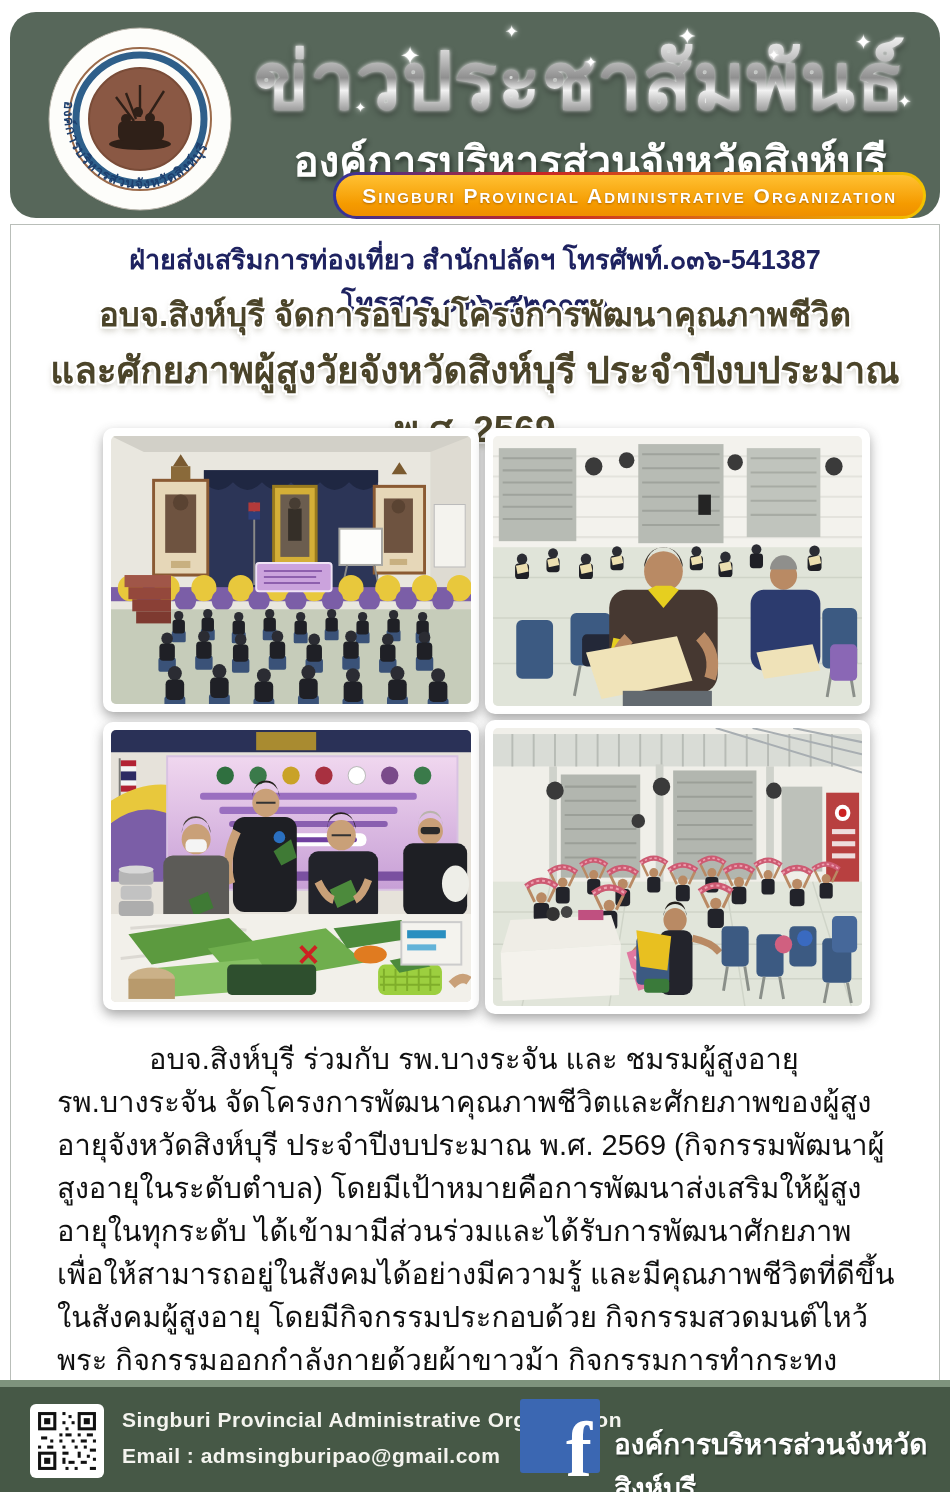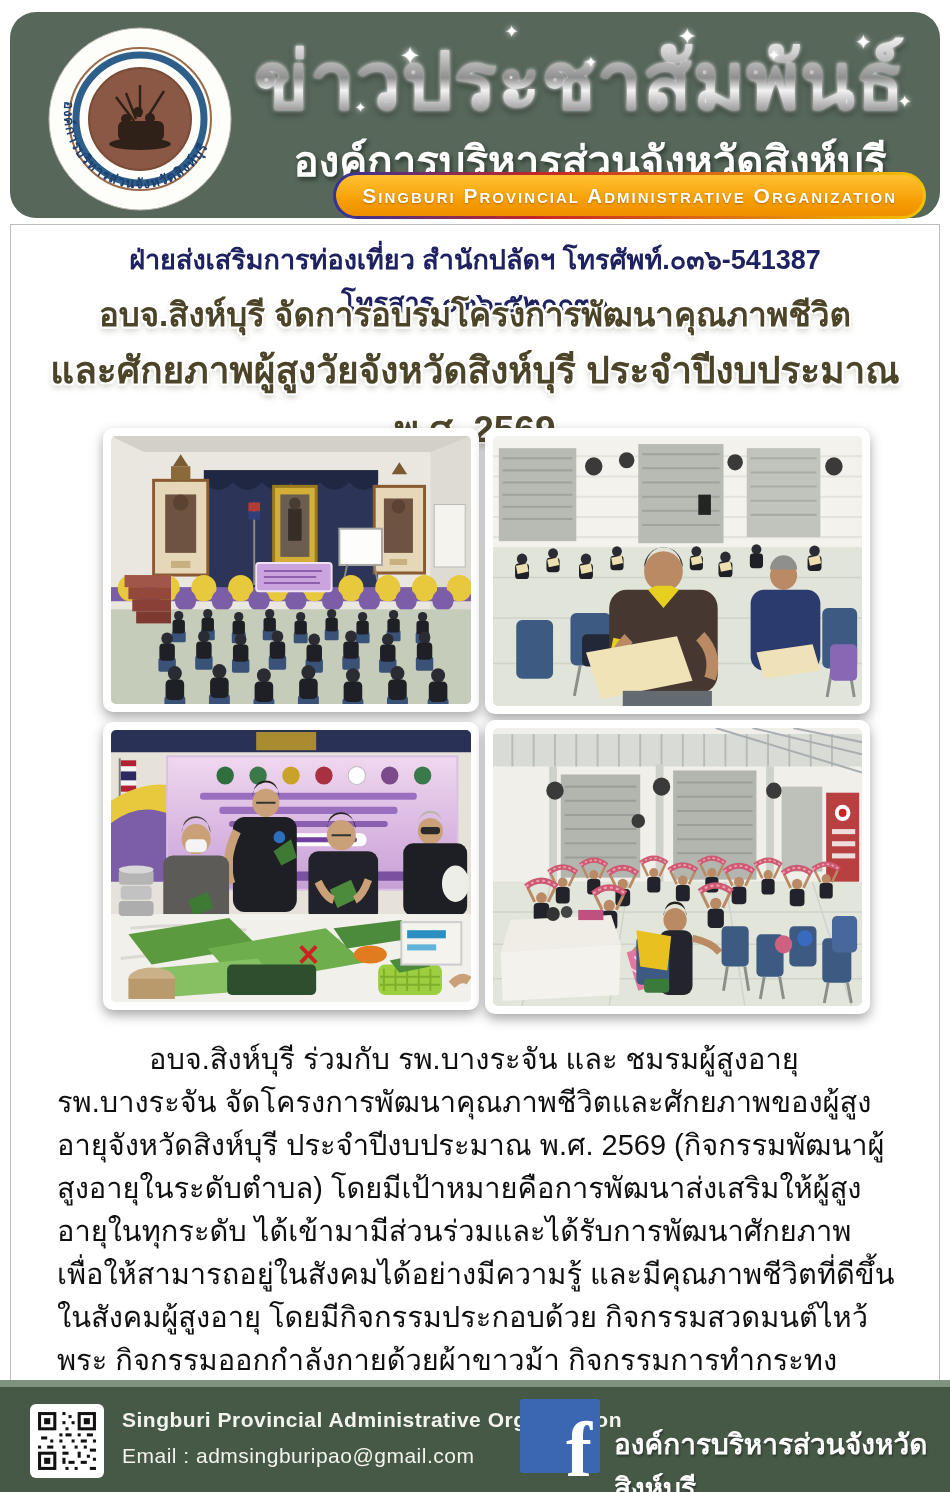--- a/index.html
+++ b/index.html
@@ -46,21 +46,21 @@
   .pc4{left:485px;top:720px;width:385px;height:294px;}
 
   
   .article{left:57px;top:1038px;width:838px;font-size:29px;line-height:43px;color:#101010;
            text-indent:92px;text-align:left;word-break:break-word;}
 
   
   .footer-band{left:0;top:1380px;width:950px;height:112px;background:#465846;border-top:7px solid #7e937d;box-sizing:content-box;}
   .qr-box{left:30px;top:1404px;width:74px;height:74px;background:#ffffff;border-radius:6px;padding:5px;box-sizing:border-box;}
   .ft-org{left:122px;top:1408px;font-size:21px;letter-spacing:.5px;color:#f4f4ef;font-weight:600;}
-  .ft-email{left:122px;top:1444px;font-size:21px;letter-spacing:.5px;color:#f4f4ef;font-weight:400;}
+  .ft-email{left:122px;top:1444px;font-size:21px;letter-spacing:.5px;color:#f4f4ef;font-weight:700;}
   .fb-box{left:520px;top:1399px;width:80px;height:74px;background:#3b67b2;border-radius:3px;}
   .fb-f{position:absolute;right:8px;bottom:-16px;font-size:78px;font-weight:800;color:#ffffff;
         font-family:"Liberation Serif",serif;line-height:1;}
   .ft-fb-caption{left:614px;top:1422px;font-size:28px;font-weight:800;color:#ffffff;text-shadow:1px 2px 2px #2c382e;}
 </style>
 </head>
 <body>
 
 <div class="page">
 

